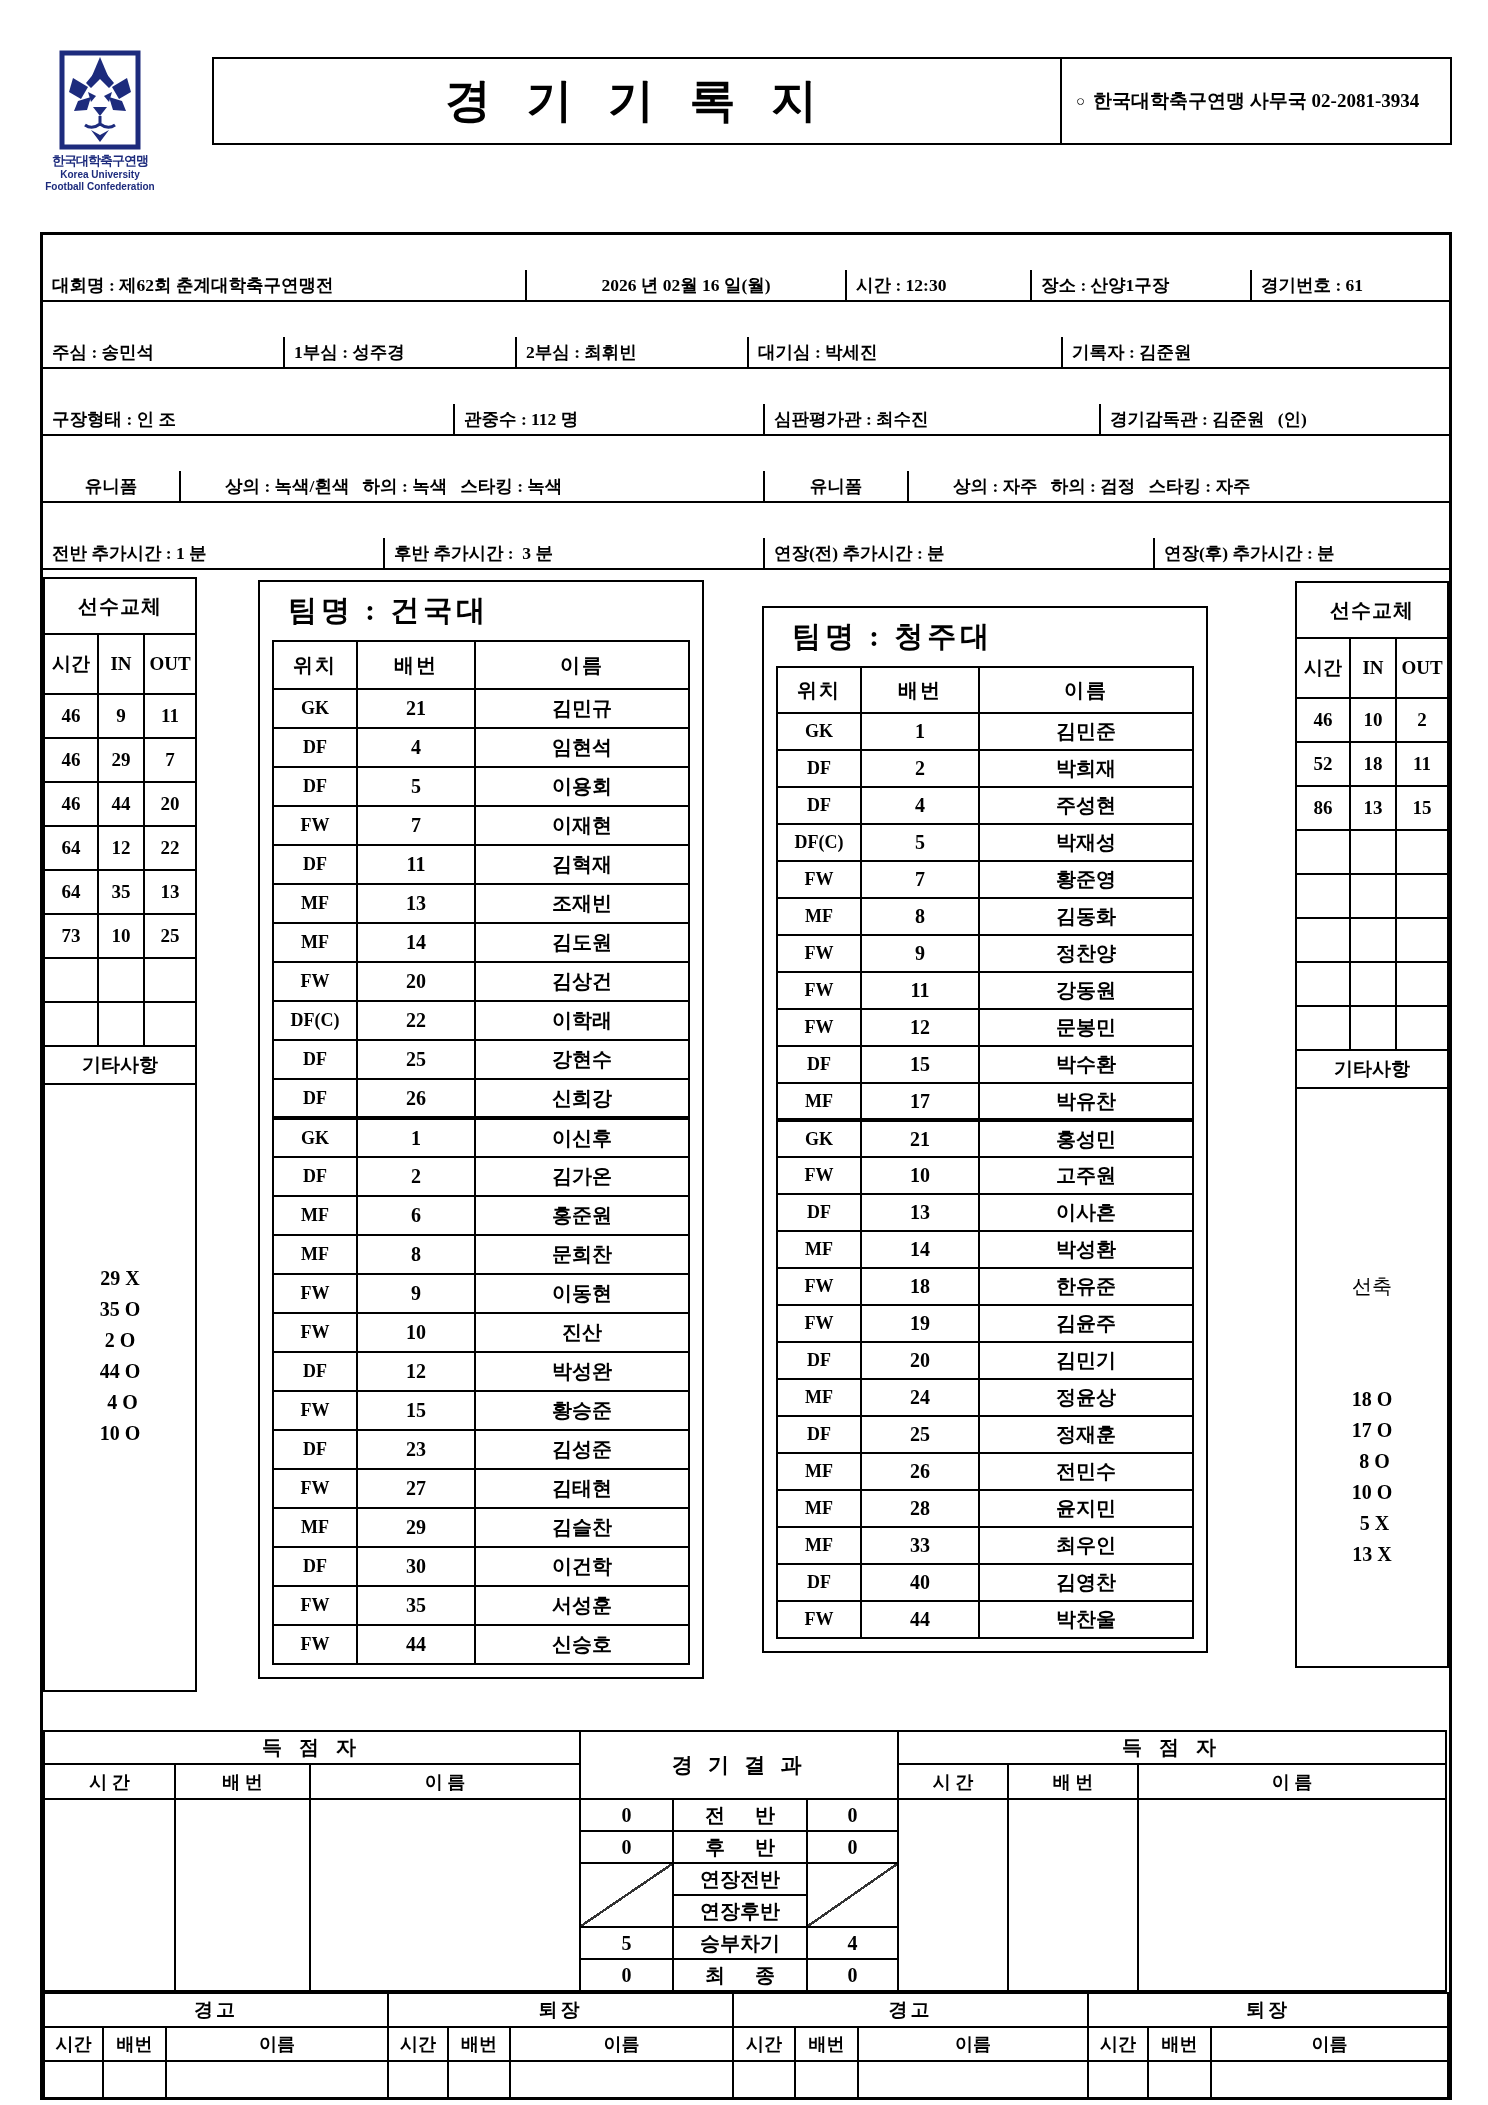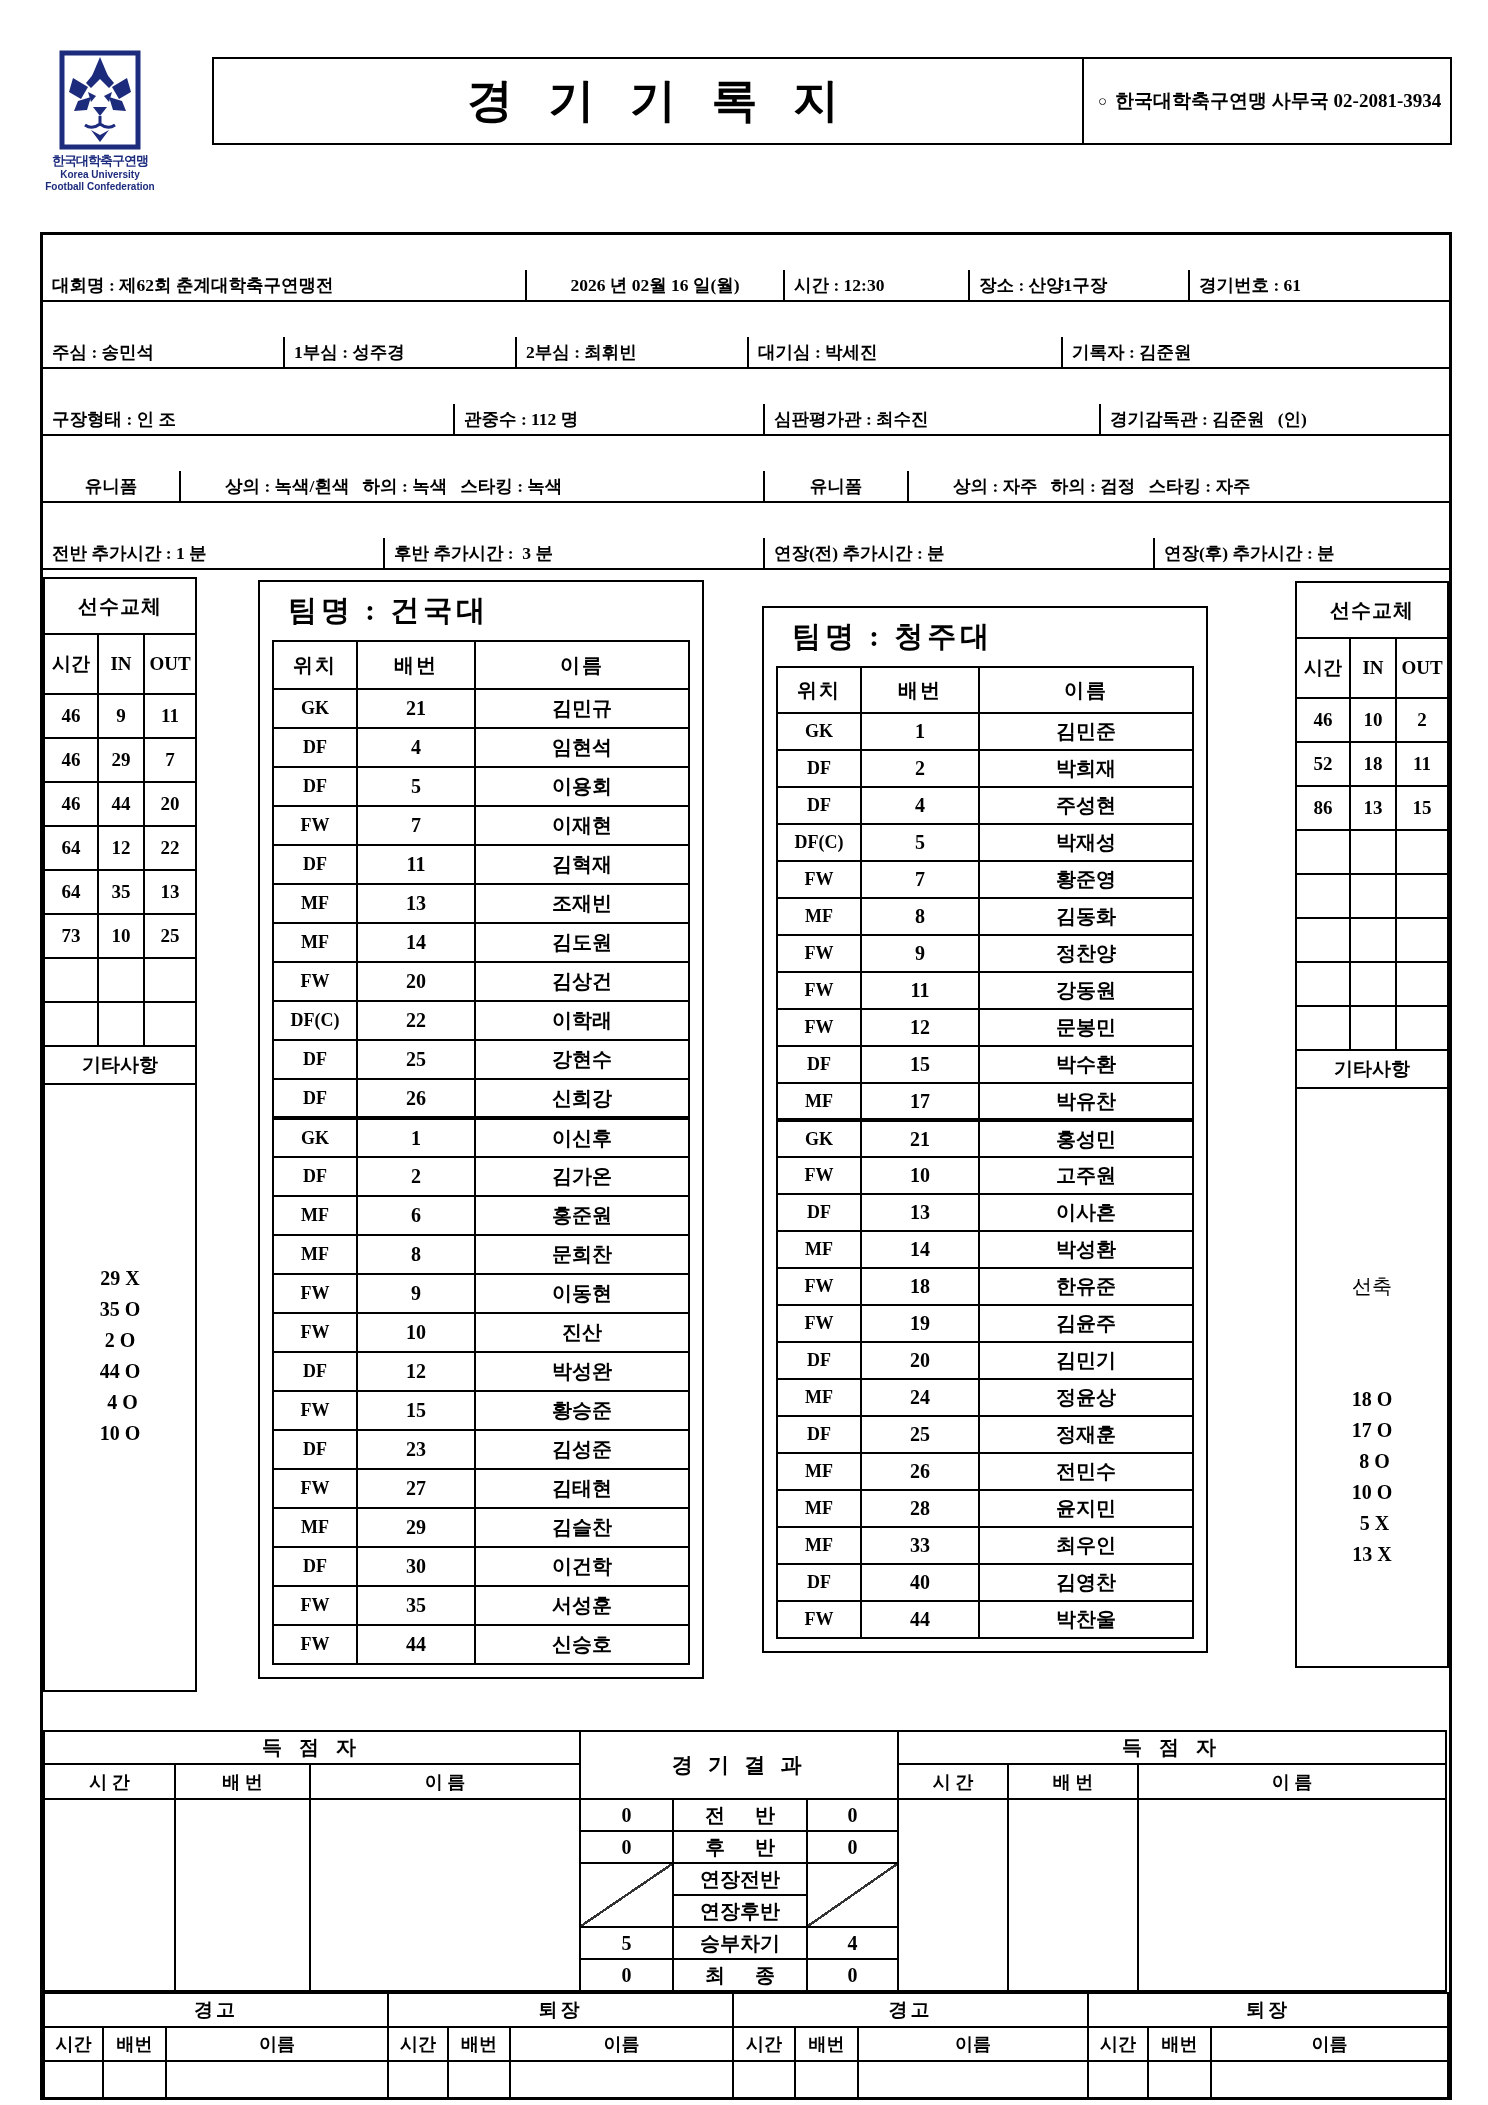--- a/index.html
+++ b/index.html
@@ -7,21 +7,21 @@
         font-family:"Liberation Serif","DejaVu Serif",serif;overflow:hidden;}
 
   
   .logo-block{position:absolute;left:25px;top:50px;width:150px;text-align:center;}
   .logo-svg{display:block;margin:0 auto;}
   .logo-caption-kr{font-family:"Liberation Sans","DejaVu Sans",sans-serif;font-weight:bold;
         color:#1d2b7d;font-size:13px;letter-spacing:-1px;line-height:1.15;margin-top:4px;}
   .logo-caption-en{font-family:"Liberation Sans","DejaVu Sans",sans-serif;font-weight:bold;
         color:#1d2b7d;font-size:10px;line-height:1.2;}
   .title-box{position:absolute;left:212px;top:57px;width:1240px;height:88px;
-        border:2px solid #000;box-sizing:border-box;display:flex;padding-left:22px;}
+        border:2px solid #000;box-sizing:border-box;display:flex;}
   .title-cell{width:848px;border-right:2px solid #000;box-sizing:border-box;display:flex;
         align-items:center;justify-content:center;font-size:46px;font-weight:bold;letter-spacing:12px;}
   .contact-cell{flex:1;display:flex;align-items:center;padding-left:14px;font-size:19px;font-weight:bold;}
   .contact-bullet{font-size:15px;margin-right:8px;}
 
   
   .sheet{position:absolute;left:40px;top:232px;width:1412px;height:1868px;
         border:3px solid #000;box-sizing:border-box;overflow:hidden;}
 
   
@@ -126,21 +126,21 @@
       <span class="contact-bullet">○</span>
       <span>한국대학축구연맹 사무국 02-2081-3934</span>
     </div>
   </div>
 
   <div class="sheet">
 
     <div class="info-grid">
       <div class="irow">
         <div class="icell" style="width:484px">대회명 : 제62회 춘계대학축구연맹전</div>
-        <div class="icell c" style="width:258px">2026 년 02월 16 일(월)</div>
+        <div class="icell c" style="width:320px">2026 년 02월 16 일(월)</div>
         <div class="icell" style="width:185px">시간 : 12:30</div>
         <div class="icell" style="width:220px">장소 : 산양1구장</div>
         <div class="icell last">경기번호 : 61</div>
       </div>
       <div class="irow">
         <div class="icell" style="width:242px">주심 : 송민석</div>
         <div class="icell" style="width:232px">1부심 : 성주경</div>
         <div class="icell" style="width:232px">2부심 : 최휘빈</div>
         <div class="icell" style="width:314px">대기심 : 박세진</div>
         <div class="icell last">기록자 : 김준원</div>

